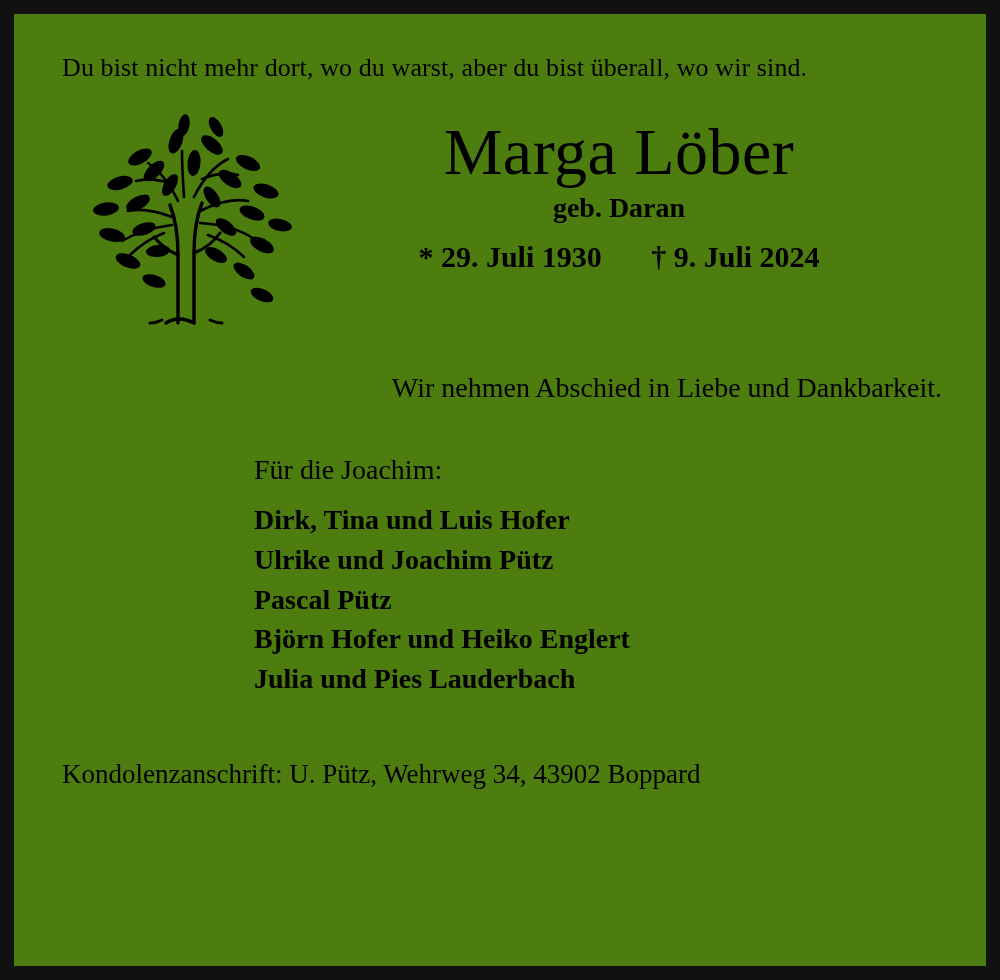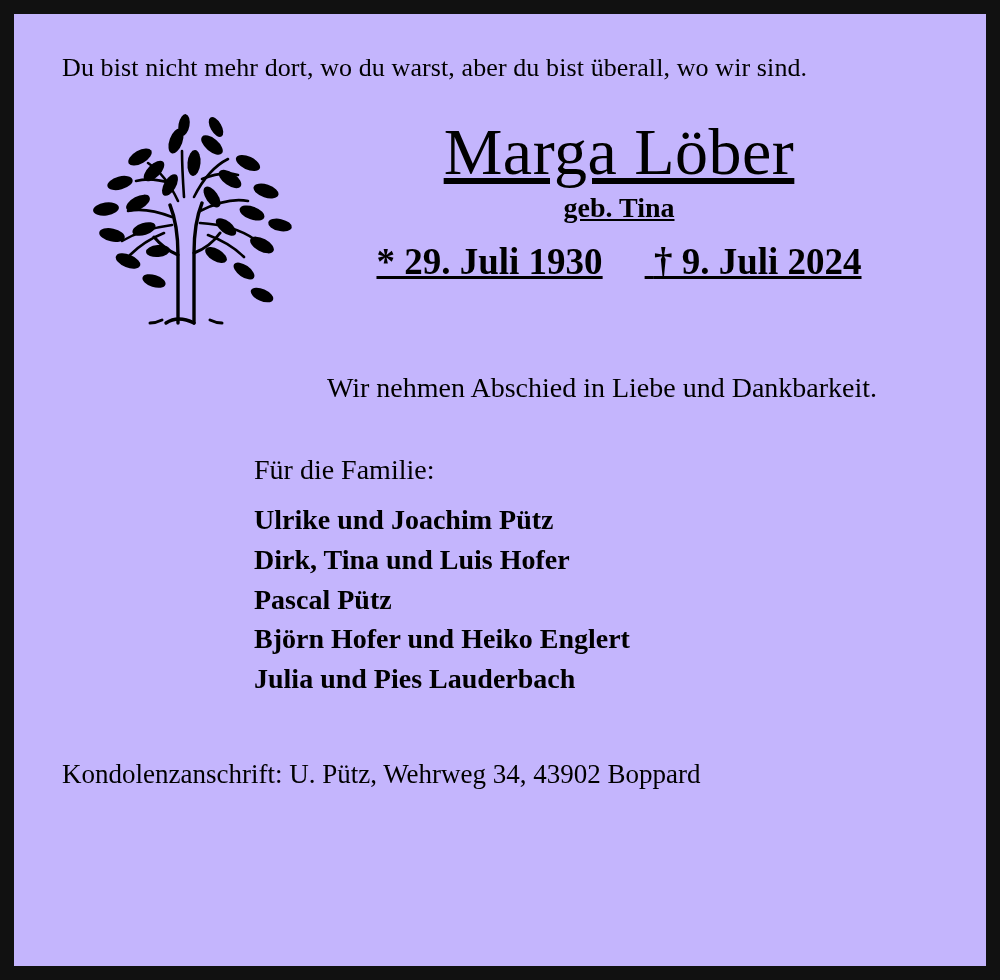--- a/index.html
+++ b/index.html
@@ -19,37 +19,36 @@
     box-sizing: border-box;
     width: 1000px;
     height: 980px;
     background: #111111;
     padding: 14px;
   }
   .inner {
     box-sizing: border-box;
     width: 100%;
     height: 100%;
-    background: #c4b5fd;
+    background: #4d7c0f;
     padding: 38px 44px 24px 44px;
     position: relative;
   }
   .epitaph {
     font-family: "Liberation Serif", serif;
     font-size: 26px;
     line-height: 1.2;
     letter-spacing: 0.1px;
     white-space: nowrap;
     margin: 0 0 6px 4px;
   }
   .top-block {
     display: flex;
     align-items: flex-start;
     margin-top: 18px;
-    text-decoration: underline;
   }
   .tree-wrap {
     width: 250px;
     flex: 0 0 250px;
     padding-top: 4px;
     padding-left: 8px;
   }
   .tree-wrap svg {
     display: block;
   }
@@ -67,30 +66,30 @@
     letter-spacing: 0.5px;
   }
   .maiden {
     font-family: "Liberation Serif", serif;
     font-size: 28px;
     font-weight: 700;
     margin: 0 0 16px 0;
   }
   .dates {
     font-family: "Liberation Serif", serif;
-    font-size: 37px;
+    font-size: 30px;
     font-weight: 700;
     margin: 0;
   }
   .dates .birth { margin-right: 42px; }
   .dates .cross { font-weight: 700; }
 
   .farewell {
     font-size: 28px;
-    text-align: center;
+    text-align: right;
     margin: 42px 0 0 204px;
     white-space: nowrap;
   }
   .for-family {
     font-size: 28px;
     margin: 50px 0 0 196px;
   }
   .family-list {
     margin: 14px 0 0 196px;
     font-size: 28px;
@@ -168,36 +167,36 @@
             <ellipse cx="88" cy="176" rx="12" ry="6" transform="rotate(18 88 176)"></ellipse>
             <ellipse cx="196" cy="190" rx="12" ry="6" transform="rotate(24 196 190)"></ellipse>
             <ellipse cx="118" cy="20" rx="11" ry="5.5" transform="rotate(-80 118 20)"></ellipse>
             <ellipse cx="150" cy="22" rx="11" ry="5.5" transform="rotate(60 150 22)"></ellipse>
           </g>
         </svg>
       </div>
 
       <div class="name-block">
         <h1 class="name">Marga Löber</h1>
-        <div class="maiden">geb. Tina</div>
+        <div class="maiden">geb. Daran</div>
         <div class="dates">
           <span class="birth">* 29. Juli 1930</span>
           <span class="cross">† 9. Juli 2024</span>
         </div>
       </div>
 
     </div>
 
     <p class="farewell">Wir nehmen Abschied in Liebe und Dankbarkeit.</p>
 
-    <p class="for-family">Für die Familie:</p>
+    <p class="for-family">Für die Joachim:</p>
 
     <div class="family-list">
+      <div>Dirk, Tina und Luis Hofer</div>
       <div>Ulrike und Joachim Pütz</div>
-      <div>Dirk, Tina und Luis Hofer</div>
       <div>Pascal Pütz</div>
       <div>Björn Hofer und Heiko Englert</div>
       <div>Julia und Pies Lauderbach</div>
     </div>
 
     <p class="condolence">
       <span class="label">Kondolenzanschrift:</span>
       <span>U. Pütz, Wehrweg 34, 43902 Boppard</span>
     </p>
 

